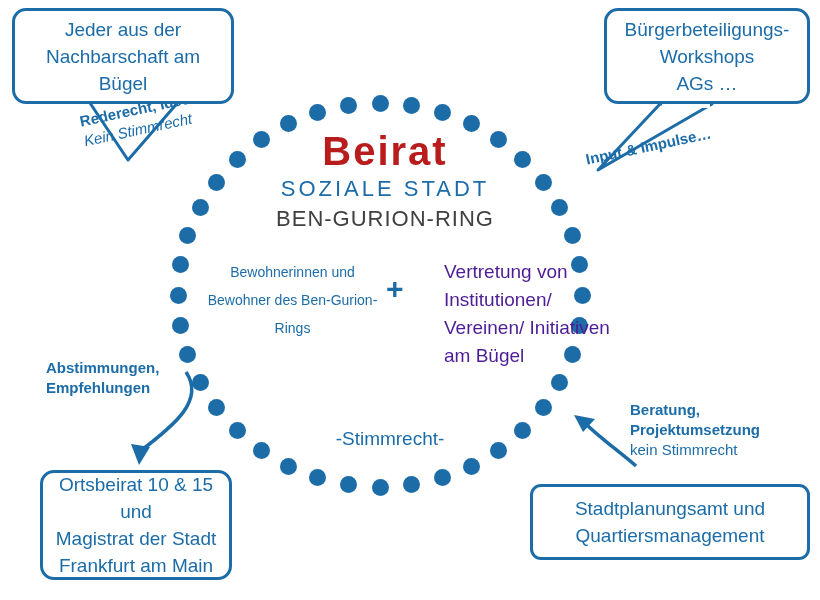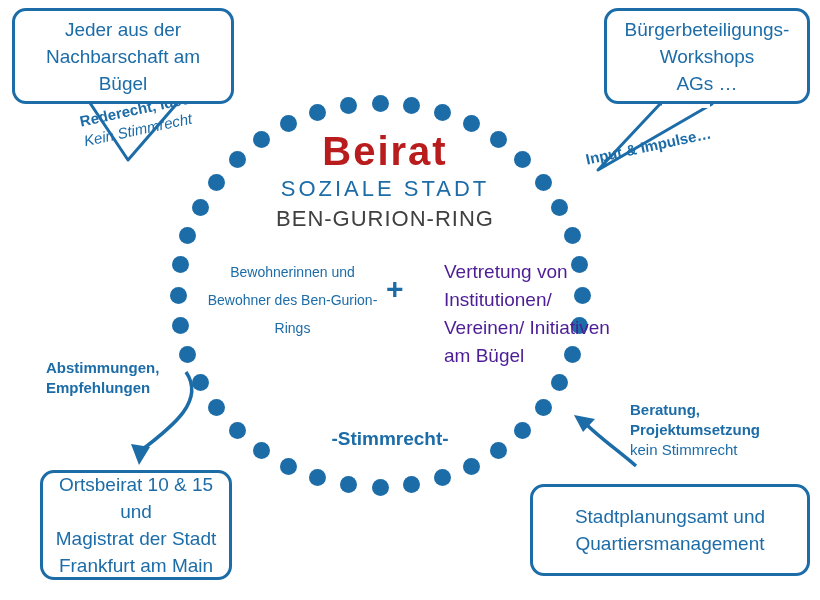--- a/index.html
+++ b/index.html
@@ -34,21 +34,21 @@
     align-items: center;
     justify-content: center;
     padding: 6px 10px;
     z-index: 5;
   }
   .box span { display: block; white-space: nowrap; }
 
   #box-neighborhood { left: 12px;  top: 8px;   width: 222px; height: 96px; }
   #box-workshops    { left: 604px; top: 8px;   width: 206px; height: 96px; }
   #box-ortsbeirat   { left: 40px;  top: 470px; width: 192px; height: 110px; }
-  #box-stadtplanung { left: 530px; top: 484px; width: 280px; height: 92px; }
+  #box-stadtplanung { left: 530px; top: 484px; width: 280px; height: 76px; border-radius: 11px; }
 
   
   #ring {
     position: absolute;
     left: 170px;
     top: 95px;
     width: 420px;
     height: 400px;
     z-index: 1;
   }
@@ -125,21 +125,20 @@
   }
   #stimmrecht {
     position: absolute;
     left: 300px;
     top: 428px;
     width: 180px;
     text-align: center;
     color: #1c6ca8;
     font-size: 19px;
     z-index: 3;
-    font-weight: bold;
   }
 
   
   .conn-label {
     position: absolute;
     color: #1c6ca8;
     font-size: 15px;
     line-height: 20px;
     z-index: 4;
   }

